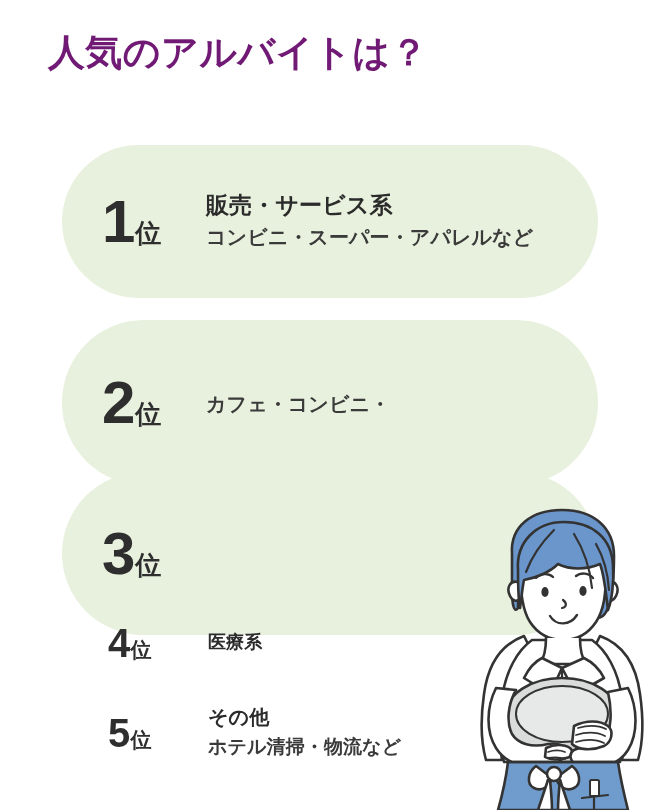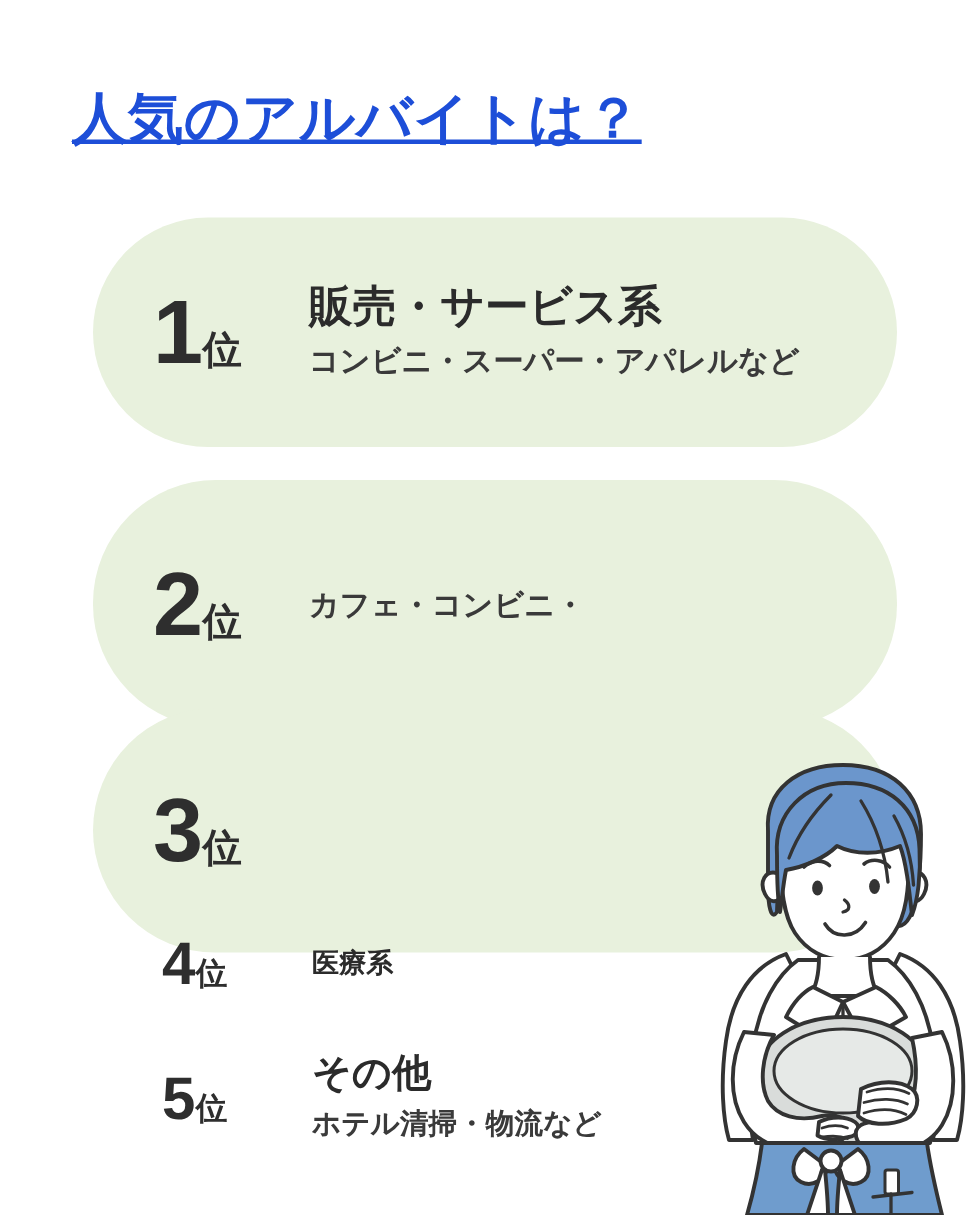--- a/index.html
+++ b/index.html
@@ -22,28 +22,27 @@
     position: absolute;
     inset: 0;
     width: 650px;
     height: 810px;
   }
 
   
   .title {
     position: absolute;
     left: 48px;
-    top: 58px;
+    top: 32px;
     font-size: 37px;
     font-weight: 700;
     letter-spacing: 0.01em;
-    color: #1d4ed8;
+    color: #701a75;
     line-height: 1.15;
     white-space: nowrap;
-    text-decoration: underline;
   }
 
   
   .rank-row {
     position: absolute;
     left: 62px;
     width: 536px;
     display: flex;
     align-items: center;
     box-sizing: border-box;
@@ -102,28 +101,28 @@
 
   
   .rank-text {
     flex: 1 1 auto;
     padding-left: 24px;
   }
   .rank-row.r4 .rank-text,
   .rank-row.r5 .rank-text { padding-left: 26px; }
 
   .rank-title {
-    font-size: 29px;
+    font-size: 23px;
     font-weight: 700;
     color: #2b2b2b;
     line-height: 1.22;
     letter-spacing: 0.005em;
   }
   .rank-row.r4 .rank-title { font-size: 18px; }
-  .rank-row.r5 .rank-title { font-size: 26px; font-family: Liberation Mono, monospace; }
+  .rank-row.r5 .rank-title { font-size: 20px; }
 
   .rank-sub {
     font-size: 20px;
     font-weight: 700;
     color: #3a3a3a;
     line-height: 1.42;
     margin-top: 4px;
     letter-spacing: 0.005em;
   }
   .rank-row.r5 .rank-sub { font-size: 19px; }

